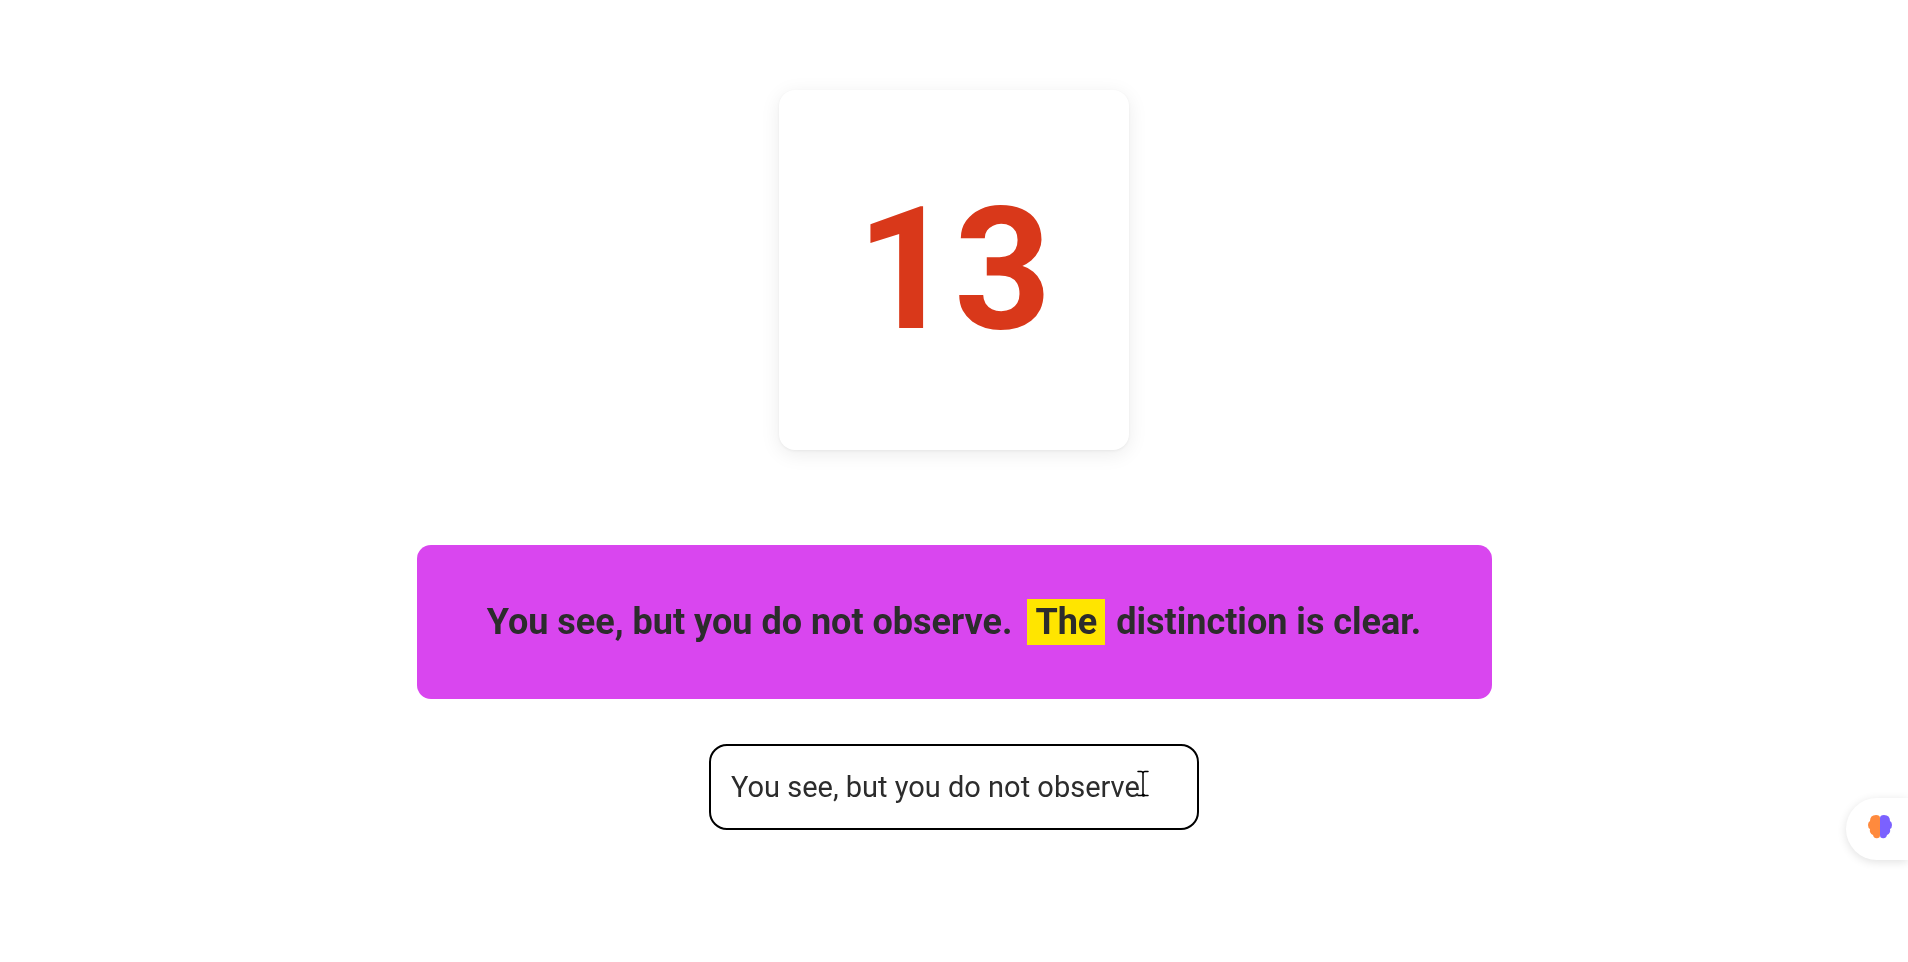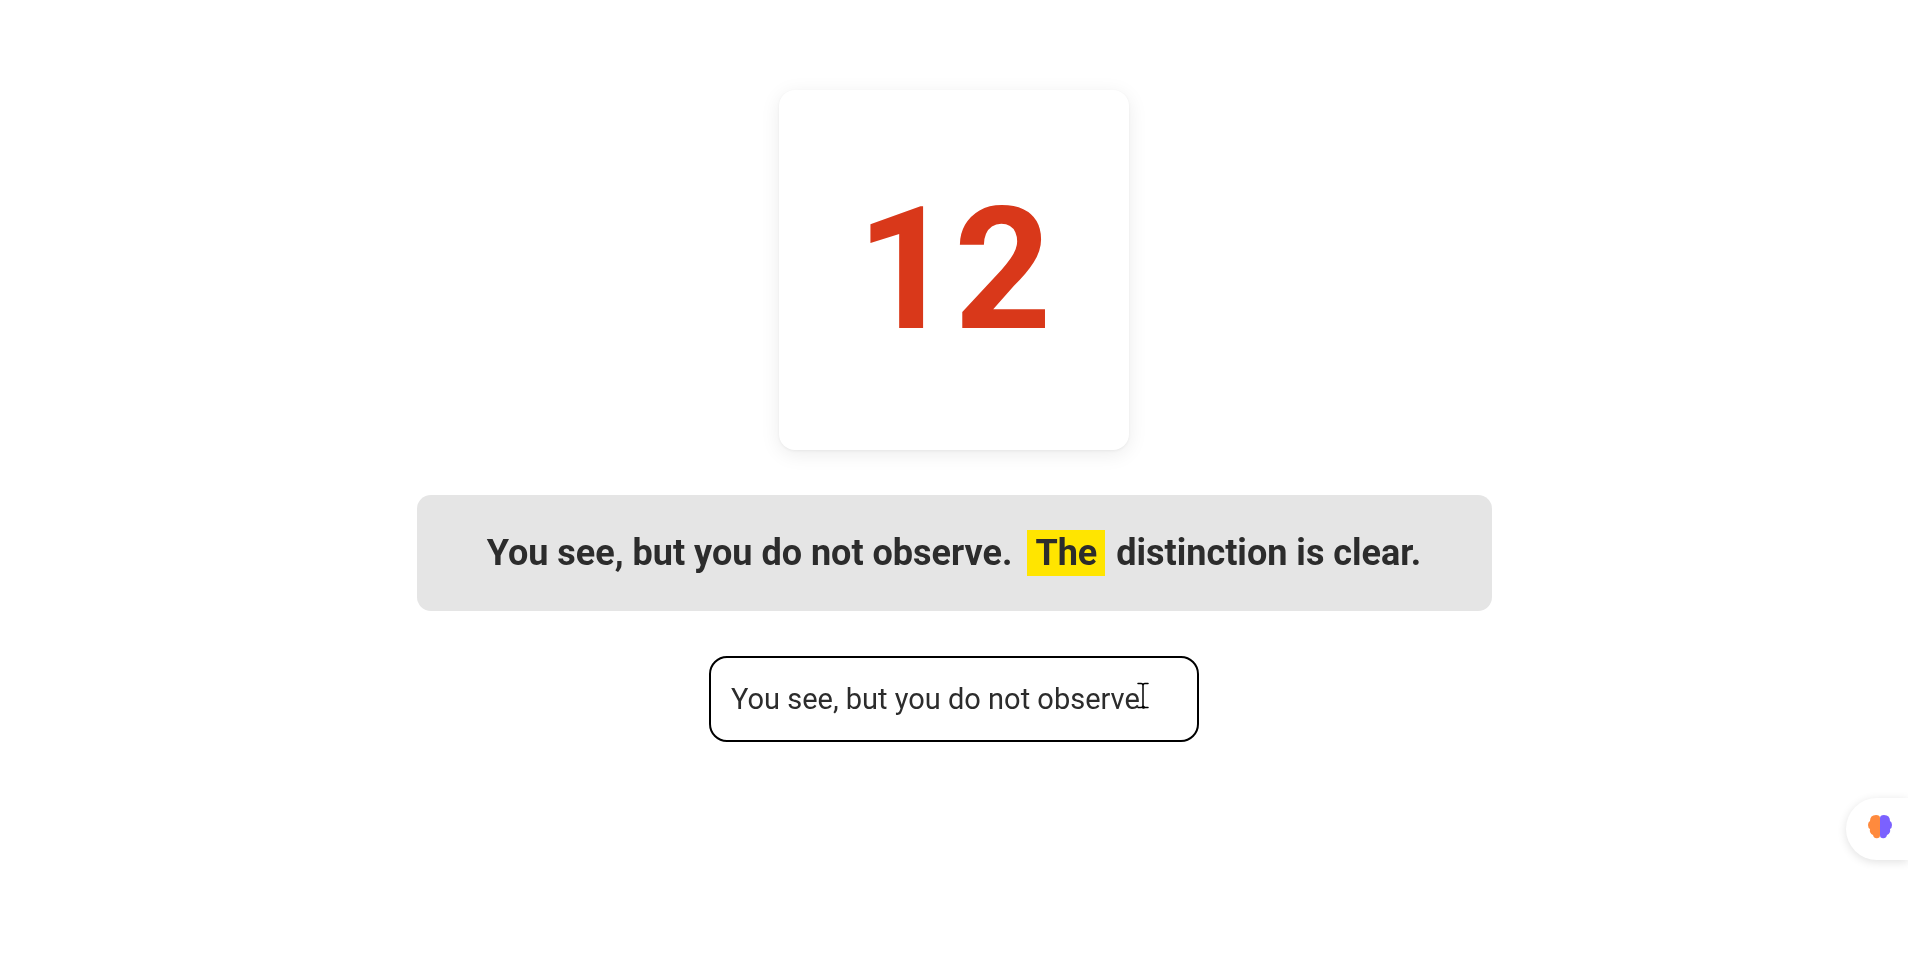--- a/index.html
+++ b/index.html
@@ -32,24 +32,24 @@
     }
 
     .timer-number {
       font-size: 170px;
       font-weight: 700;
       color: #d9381a;
       line-height: 1;
     }
 
     .sentence-bar {
-      margin-top: 45px;
-      background: #e5e5e5;
+      margin-top: 95px;
+      background: #d946ef;
       border-radius: 14px;
-      padding: 35px 45px;
+      padding: 54px 45px;
       width: 1075px;
       display: flex;
       justify-content: center;
       align-items: center;
     }
 
     .sentence-text {
       font-size: 36px;
       font-weight: 700;
       color: #2c2c2c;
@@ -109,21 +109,21 @@
 
     .brain-icon svg {
       width: 32px;
       height: 32px;
     }
   </style>
 </head>
 <body>
 
 <div class="timer-card">
-  <div class="timer-number">12</div>
+  <div class="timer-number">13</div>
 </div>
 
 <div class="sentence-bar">
   <div class="sentence-text">
     <span>You see, but you do not observe. </span><span class="highlight">The</span><span> distinction is clear.</span>
   </div>
 </div>
 
 <div class="input-wrapper">
   <input type="text" class="typing-input" value="You see, but you do not observe. " style="">

